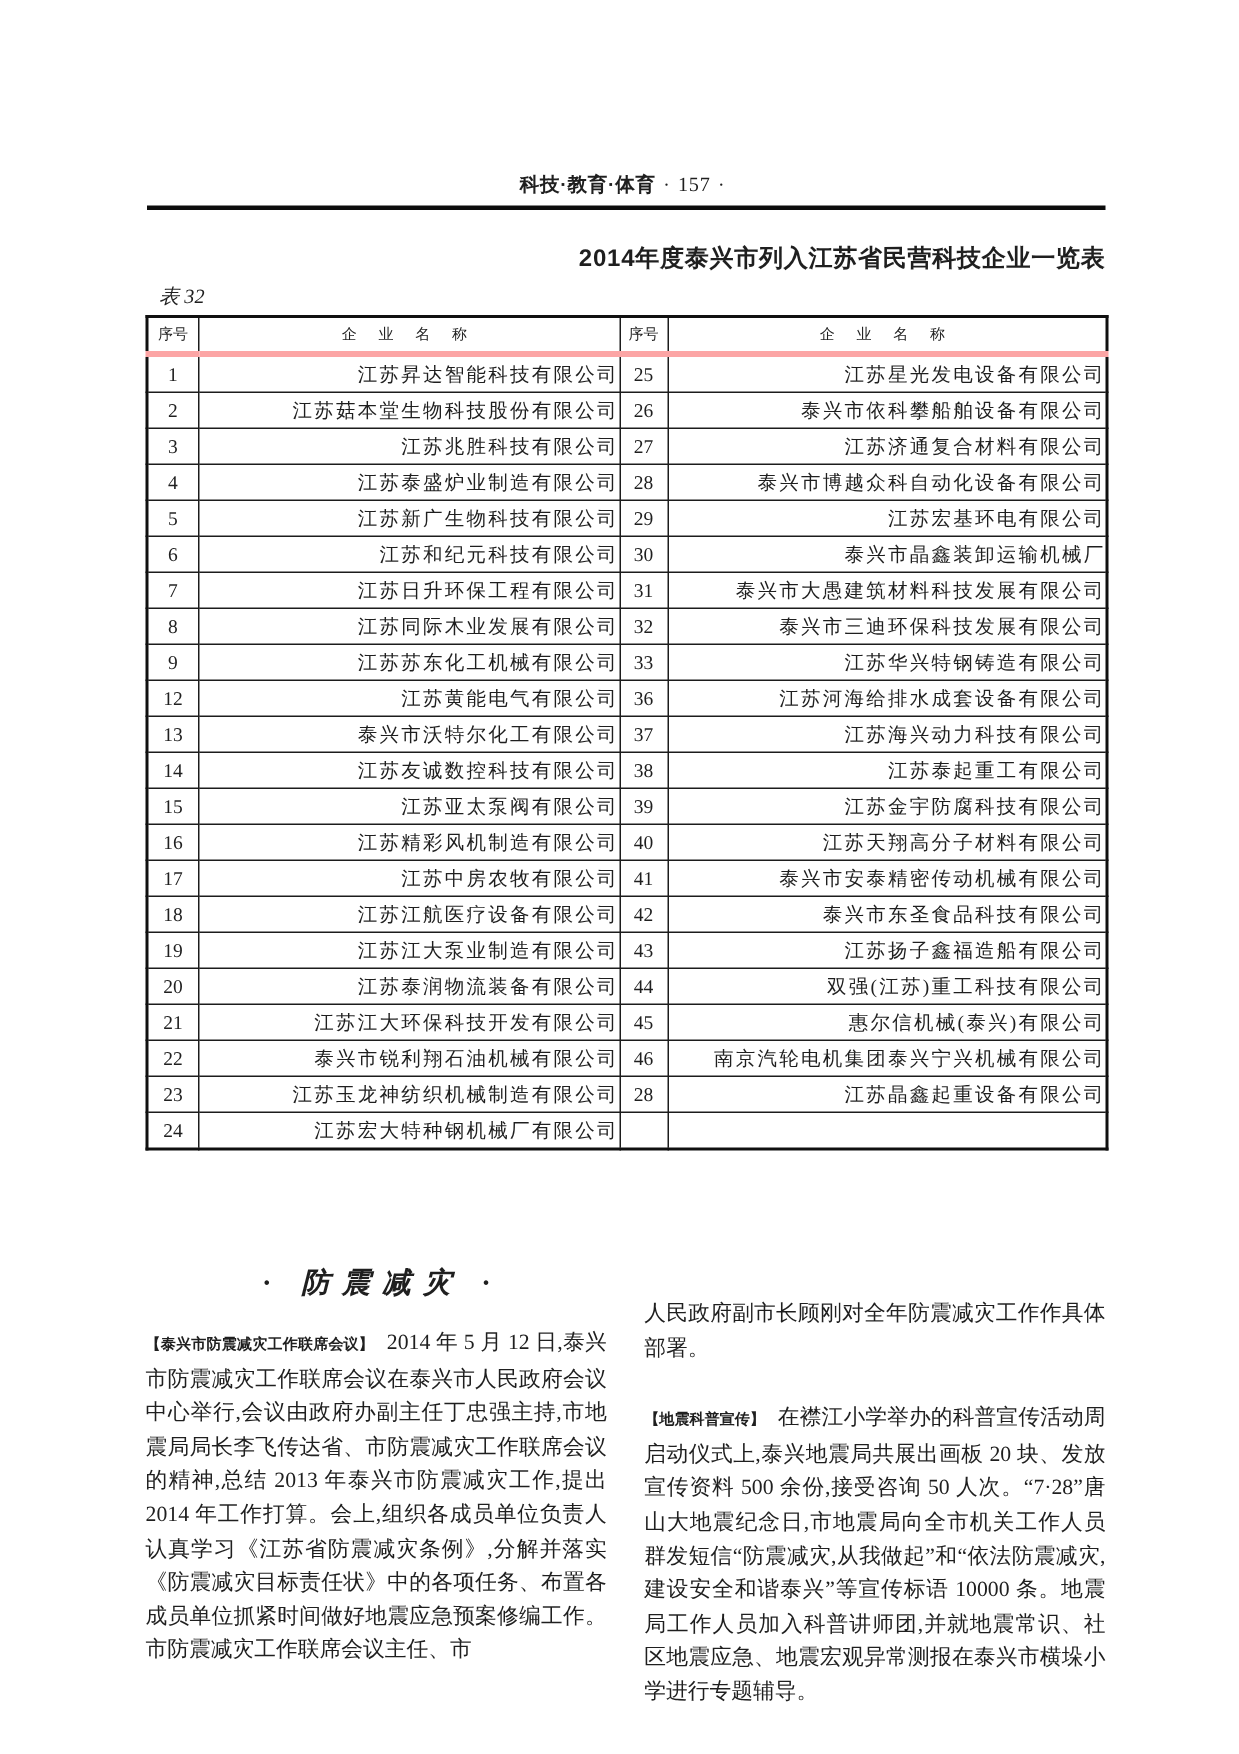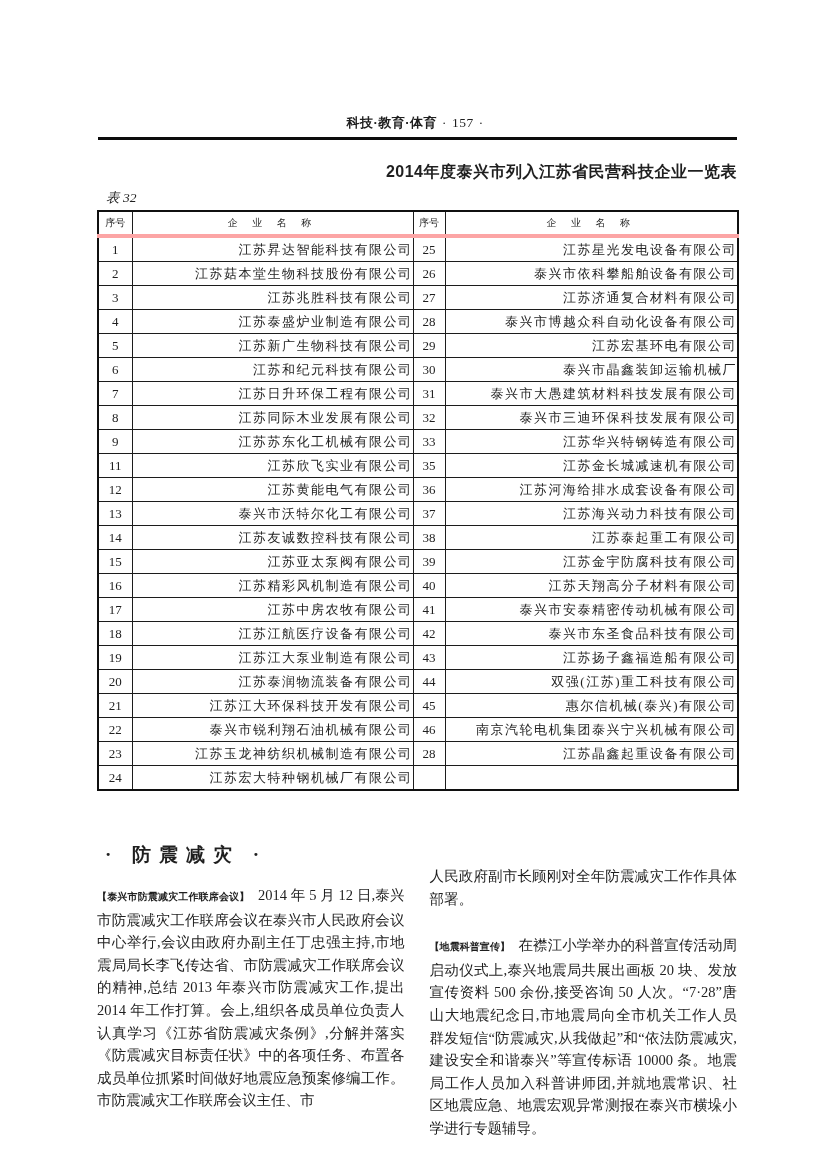--- a/index.html
+++ b/index.html
@@ -54,21 +54,21 @@
   }
   .company-table th.name-hd { letter-spacing:6px; }
   .no-cell { text-align:center; font-size:12px; }
   .name-cell { text-align:right; padding-left:6px; letter-spacing:1.5px; }
   .text-section {
     position:absolute; top:817px; left:97px; width:640px;
     display:flex; gap:25px;
   }
   .text-col { width:308px; }
   .section-heading {
-    font-weight:600;
+    text-align:center; font-style:italic; font-weight:600;
     font-size:19px; letter-spacing:8px;
     padding:25px 0 16px 8px; white-space:nowrap;
   }
   .body-para {
     margin:0; font-size:14.5px; line-height:22.6px;
     text-align:justify; text-justify:inter-character;
   }
   .para-label {
     font-family:"Liberation Sans","DejaVu Sans",sans-serif;
     font-weight:700; margin-right:0.85em; font-size:10px;
@@ -150,26 +150,20 @@
         <td class="no-cell">32</td>
         <td class="name-cell">泰兴市三迪环保科技发展有限公司</td>
       </tr>
       <tr>
         <td class="no-cell">9</td>
         <td class="name-cell">江苏苏东化工机械有限公司</td>
         <td class="no-cell">33</td>
         <td class="name-cell">江苏华兴特钢铸造有限公司</td>
       </tr>
       <tr>
-        <td class="no-cell">11</td>
-        <td class="name-cell">江苏欣飞实业有限公司</td>
-        <td class="no-cell">35</td>
-        <td class="name-cell">江苏金长城减速机有限公司</td>
-      </tr>
-      <tr>
         <td class="no-cell">12</td>
         <td class="name-cell">江苏黄能电气有限公司</td>
         <td class="no-cell">36</td>
         <td class="name-cell">江苏河海给排水成套设备有限公司</td>
       </tr>
       <tr>
         <td class="no-cell">13</td>
         <td class="name-cell">泰兴市沃特尔化工有限公司</td>
         <td class="no-cell">37</td>
         <td class="name-cell">江苏海兴动力科技有限公司</td>

